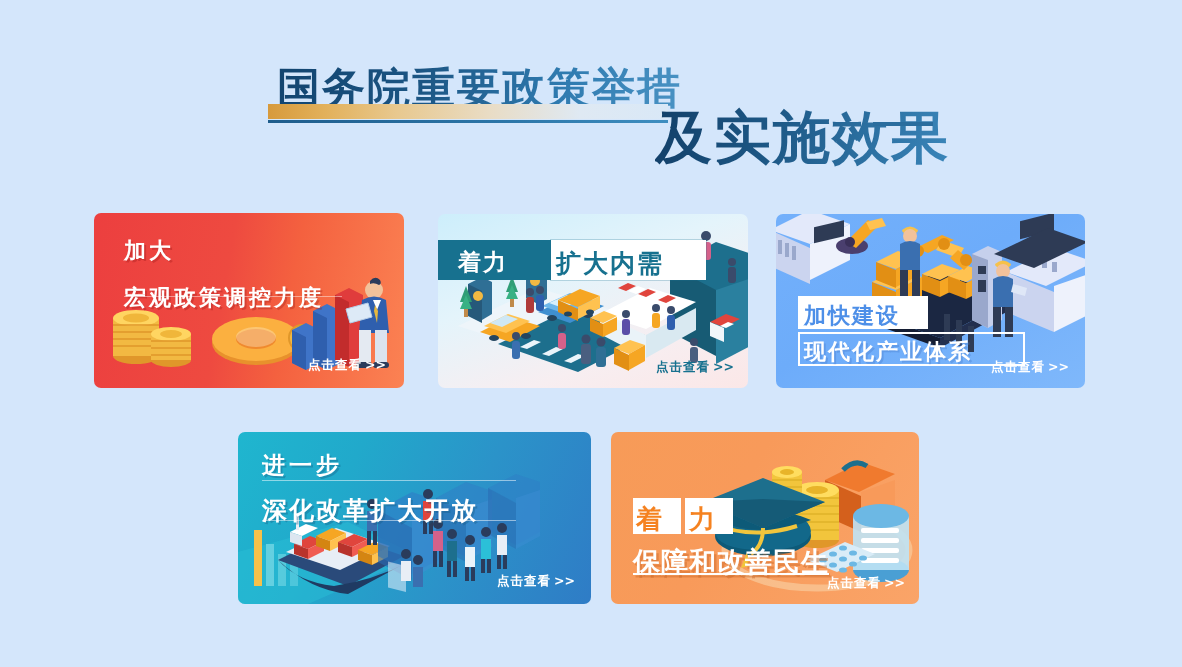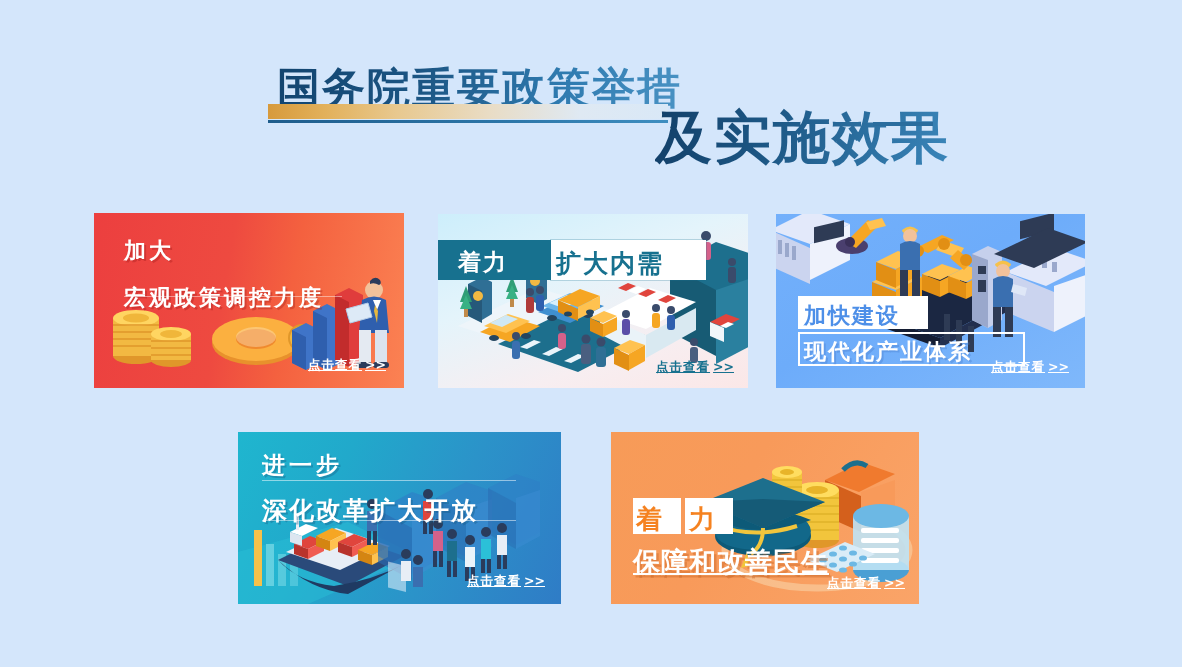--- a/index.html
+++ b/index.html
@@ -39,24 +39,24 @@
     -webkit-background-clip:text; background-clip:text;
     color:transparent; -webkit-text-fill-color:transparent;
     white-space:nowrap;
   }
   #title-dash {
     position:absolute; left:873px; top:122px; width:60px; height:4px;
     background:#2a6d9e;
   }
 
   
-  .card { position:absolute; overflow:hidden; cursor:pointer; }
+  .card { position:absolute; overflow:hidden; cursor:pointer;border-radius:7px; }
   .cta {
     position:absolute; font-size:12.5px; font-weight:bold; color:#ffffff;
-    letter-spacing:1px; white-space:nowrap; z-index:40;text-decoration:underline;
+    letter-spacing:1px; white-space:nowrap; z-index:40;
   }
   .cta .arrows { letter-spacing:0px; padding-left:3px; }
 
   .hl { white-space:nowrap; font-weight:bold; z-index:30; position:absolute;
         font-family:"DejaVu Sans","Liberation Sans",sans-serif; }
 
   
   #card-1 { left:94px; top:213px; width:310px; height:175px;
             background:linear-gradient(100deg,#ec3f3f 0%,#ee4a40 42%,#f4613f 62%,#fb8253 100%); }
   #card-1 .t1 { left:30px; top:23px; font-size:22px; color:#fff; letter-spacing:3px;
@@ -86,21 +86,21 @@
   #card-3 .box1 { position:absolute; left:22px; top:82px; width:130px; height:33px;
                   background:#ffffff; z-index:28; }
   #card-3 .t1 { left:28px; top:87px; font-size:22px; color:#4d8fe8; letter-spacing:2px; z-index:31; }
   #card-3 .box2 { position:absolute; left:22px; top:118px; width:227px; height:34px;
                   border:2px solid #ffffff; z-index:28; }
   #card-3 .t2 { left:28px; top:123px; font-size:22px; color:#ffffff; letter-spacing:2px; z-index:31;
                 text-shadow:2px 2px 0 rgba(70,120,200,.35); }
   #card-3 .cta { right:16px; bottom:12px; }
 
   
-  #card-4 { left:238px; top:432px; width:323px; height:172px;
+  #card-4 { left:238px; top:432px; width:353px; height:172px;
             background:linear-gradient(115deg,#1fb6cf 0%,#21a9cb 30%,#2b93c9 62%,#2f7cc6 100%); }
   #card-4 .t1 { left:24px; top:18px; font-size:23px; color:#fff; letter-spacing:4px;
                 text-shadow:2px 2px 0 rgba(20,90,130,.35); }
   #card-4 .ul1 { position:absolute; left:24px; top:48px; width:254px; height:1px;
                  background:rgba(255,255,255,.5); z-index:30; }
   #card-4 .t2 { left:24px; top:53px; font-size:25px; color:#fff; letter-spacing:2px;
                 text-shadow:2px 2px 0 rgba(20,90,130,.35);margin-top:9px; }
   #card-4 .ul2 { position:absolute; left:24px; top:88px; width:254px; height:1px;
                  background:rgba(255,255,255,.5); z-index:30; }
   #card-4 .cta { right:16px; bottom:14px; }

